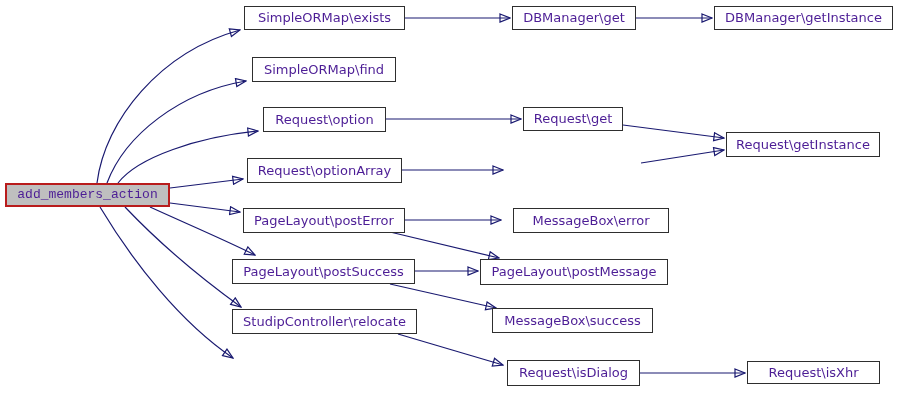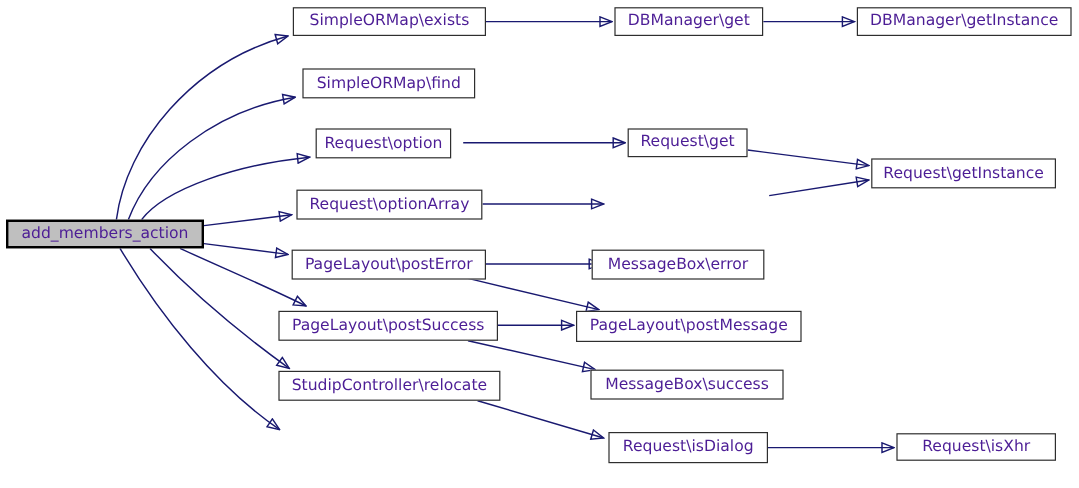--- a/index.html
+++ b/index.html
@@ -32,22 +32,23 @@
     line-height: 16px;
     display: flex;
     align-items: center;
     justify-content: center;
     text-align: center;
     white-space: pre-line;
     cursor: pointer;
   }
   .node.focal {
     background: #bfbfbf;
-    border: 2px solid #000000;
+    border: 2px solid #b91c1c;
     cursor: default;
+    font-family: Liberation Mono, monospace;
   }
 </style>
 </head>
 <body>
 
 <div class="canvas">
 
   <svg class="edges" width="899" height="407" viewBox="0 0 899 407" xmlns="http://www.w3.org/2000/svg">
     <defs>
       <marker id="arrow" viewBox="0 0 10 10" refX="10" refY="5" markerWidth="12" markerHeight="10" orient="auto" markerUnits="userSpaceOnUse">
@@ -79,32 +80,32 @@
   <div class="node focal" style="left:5px;top:183px;width:165px;height:24px">add_members_action</div>
 
   <div class="node" style="left:244px;top:6px;width:161px;height:24px">SimpleORMap\exists</div>
 
   <div class="node" style="left:512px;top:6px;width:124px;height:24px">DBManager\get</div>
 
   <div class="node" style="left:714px;top:6px;width:179px;height:24px">DBManager\getInstance</div>
 
   <div class="node" style="left:252px;top:57px;width:144px;height:25px">SimpleORMap\find</div>
 
-  <div class="node" style="left:263px;top:107px;width:113px;height:25px">Request\option</div>
+  <div class="node" style="left:263px;top:107px;width:123px;height:25px">Request\option</div>
 
   <div class="node" style="left:523px;top:107px;width:100px;height:24px">Request\get</div>
 
   <div class="node" style="left:726px;top:132px;width:154px;height:25px">Request\getInstance</div>
 
   <div class="node" style="left:247px;top:158px;width:155px;height:25px">Request\optionArray</div>
 
 
   <div class="node" style="left:243px;top:208px;width:162px;height:25px">PageLayout\postError</div>
 
-  <div class="node" style="left:493px;top:208px;width:144px;height:25px">MessageBox\error</div>
+  <div class="node" style="left:513px;top:208px;width:156px;height:25px">MessageBox\error</div>
 
   <div class="node" style="left:232px;top:259px;width:183px;height:25px">PageLayout\postSuccess</div>
 
   <div class="node" style="left:480px;top:259px;width:188px;height:26px">PageLayout\postMessage</div>
 
   <div class="node" style="left:232px;top:309px;width:185px;height:25px">StudipController\relocate</div>
 
   <div class="node" style="left:492px;top:308px;width:161px;height:25px">MessageBox\success</div>
 
 

